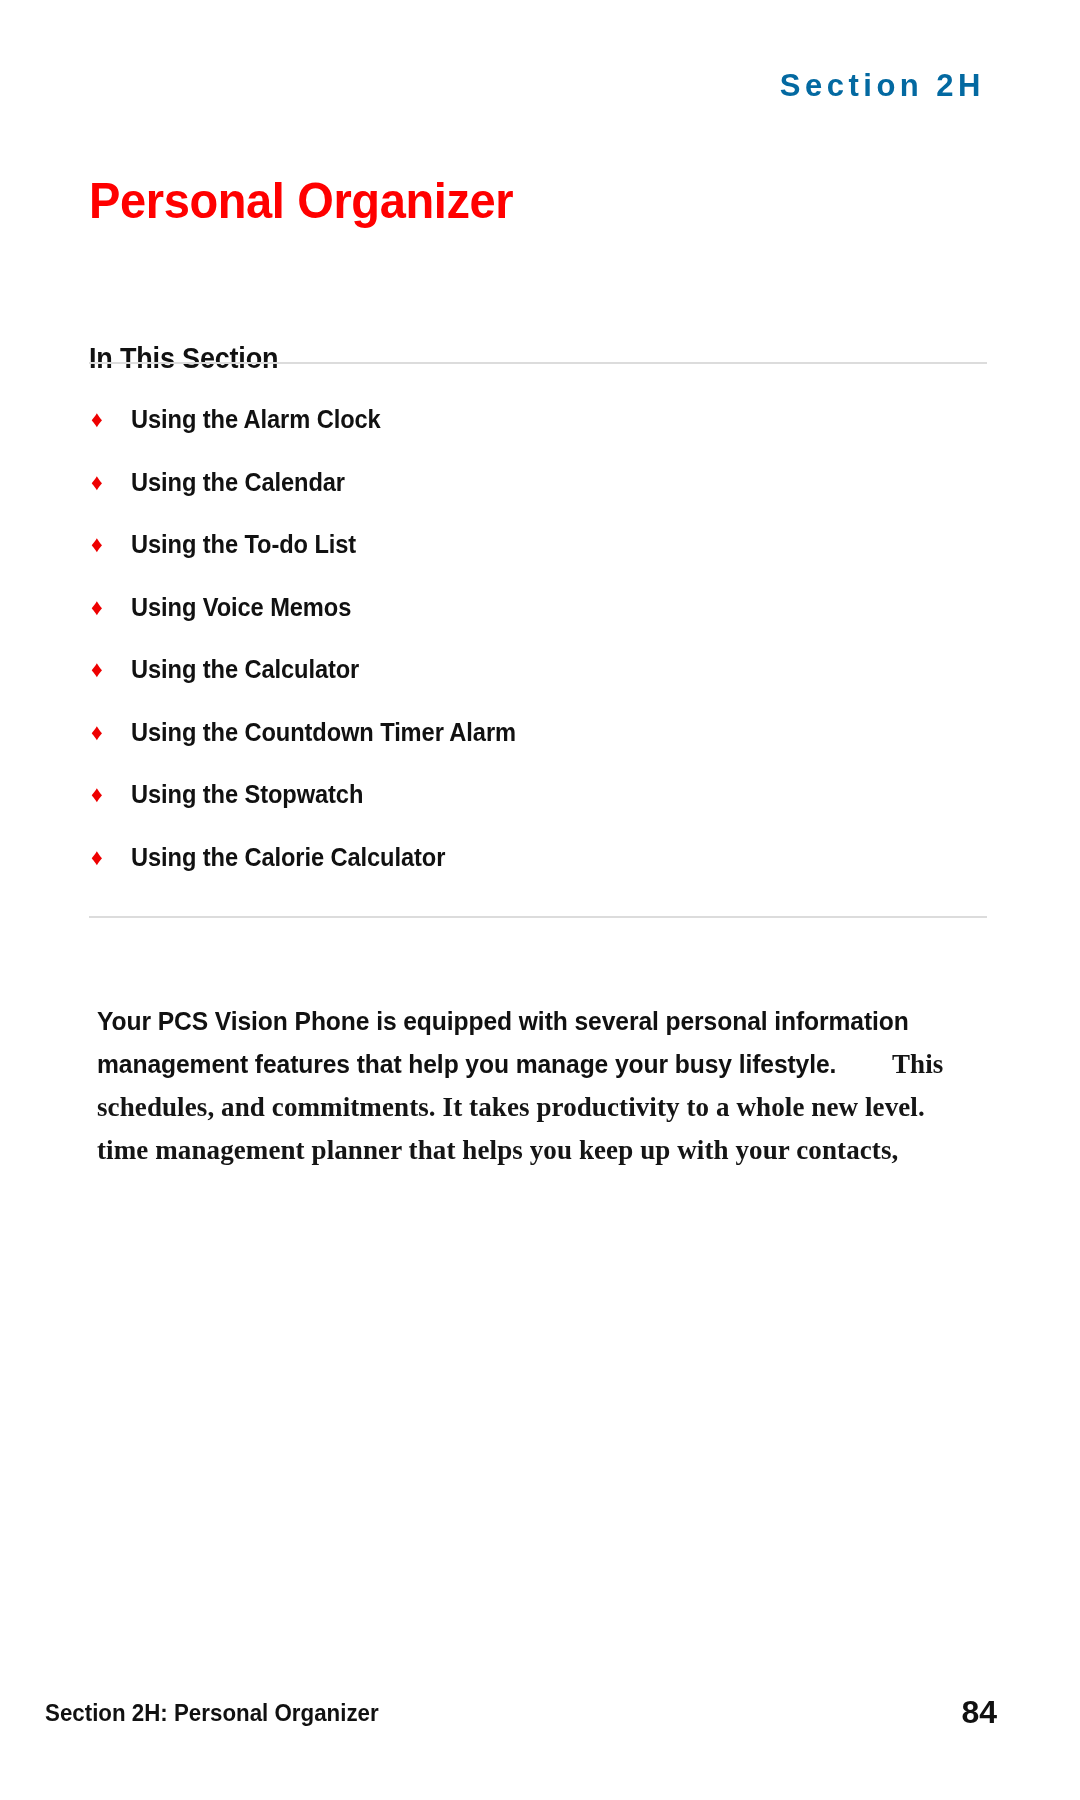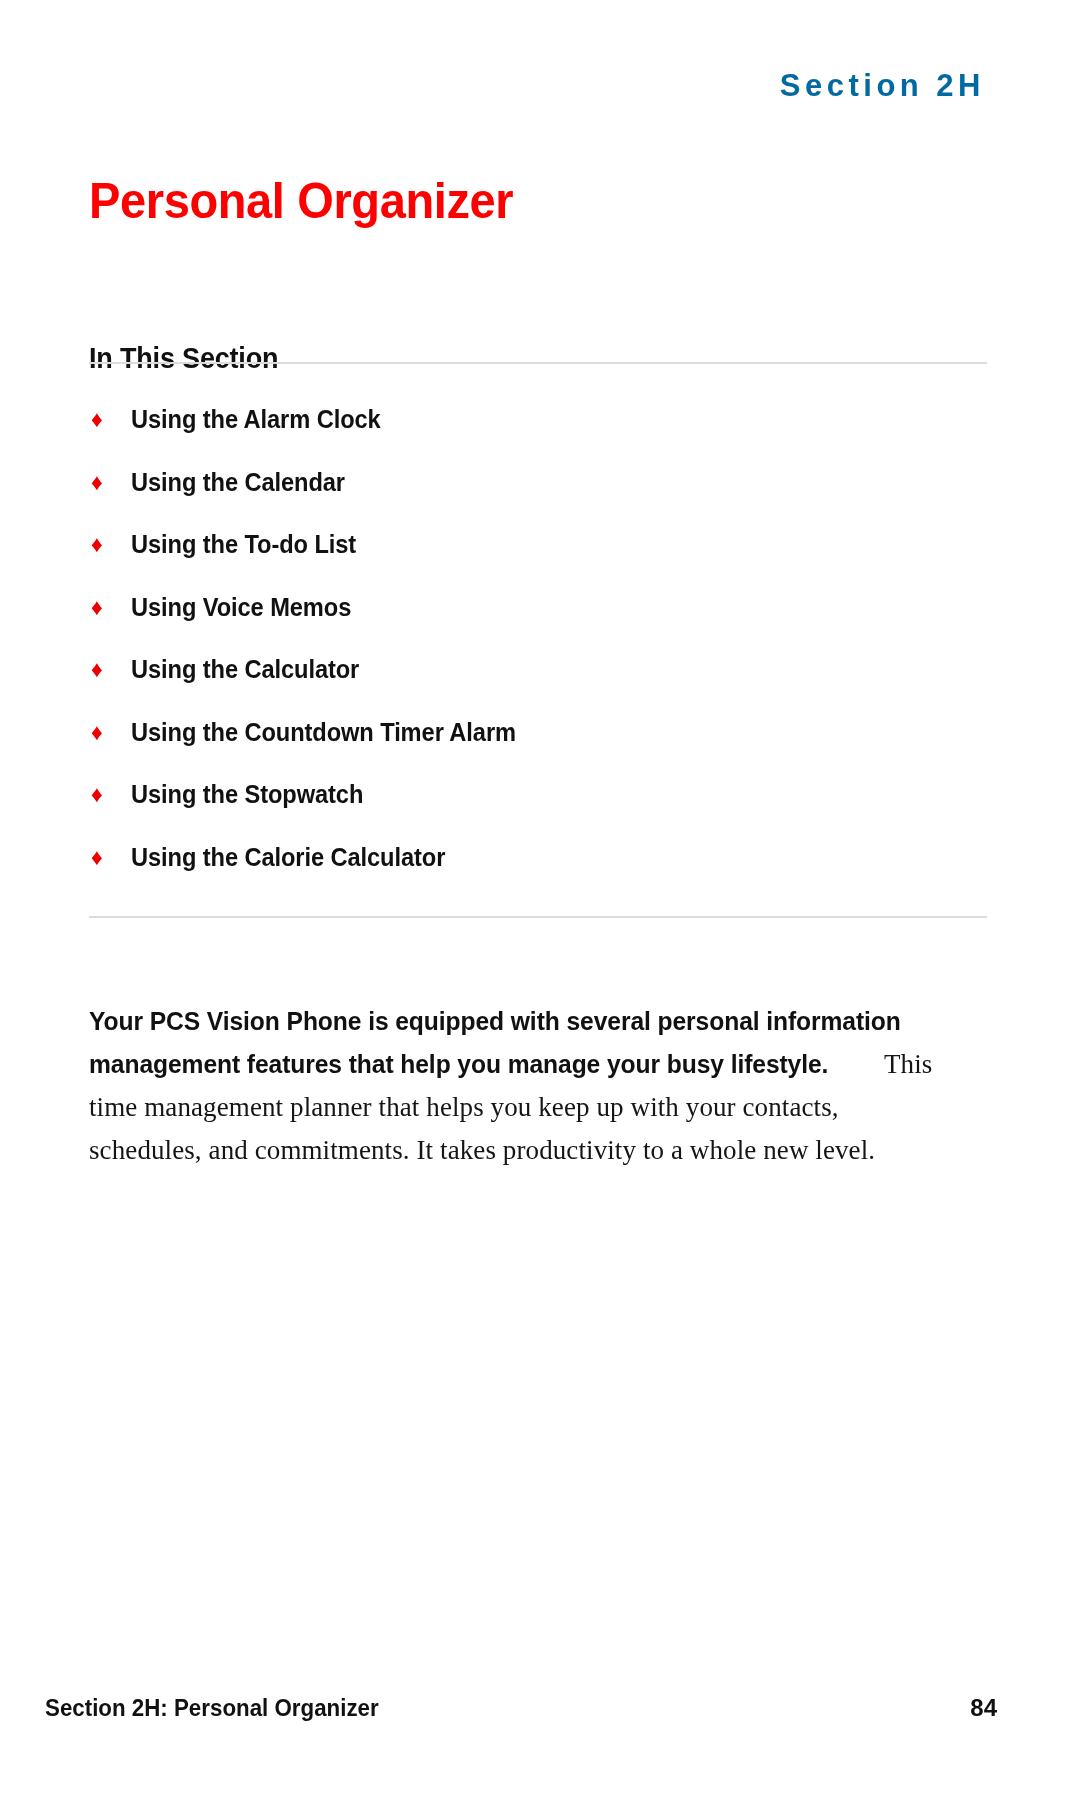--- a/index.html
+++ b/index.html
@@ -115,35 +115,36 @@
   
   .intro {
     position: absolute;
     top: 1000px;
     left: 89px;
     width: 902px;
   }
   .intro-line {
     white-space: nowrap;
     height: 43px;
+    margin-left: 8px;
   }
   .intro-lead {
     font-family: "Liberation Sans Narrow", "Liberation Sans", sans-serif;
     font-weight: bold;
     font-size: 26.5px;
     line-height: 43px;
     letter-spacing: -0.1px;
     color: #111111;
     display: inline-block;
     transform: scaleX(0.93);
     transform-origin: left center;
   }
   .intro-body {
     font-family: "Liberation Serif", serif;
-    font-weight: normal;
+    font-weight: bold;
     font-size: 27px;
     line-height: 43px;
     letter-spacing: 0.1px;
     color: #151515;
     display: inline-block;
   }
 
   
   .footer {
     position: absolute;
@@ -160,21 +161,21 @@
     font-size: 24px;
     letter-spacing: 0px;
     color: #111111;
     transform: scaleX(0.93);
     transform-origin: left center;
     white-space: nowrap;
   }
   .footer-right {
     font-family: "Liberation Sans Narrow", "Liberation Sans", sans-serif;
     font-weight: bold;
-    font-size: 24px;
+    font-size: 32px;
     color: #111111;
     white-space: nowrap;
   }
 </style>
 </head>
 <body>
 
 <div class="page">
 
   <div class="section-head">Section 2H</div>
@@ -223,24 +224,24 @@
   <div class="rule rule-bottom"></div>
 
   <div class="intro">
     <div class="intro-line">
       <span class="intro-lead">Your PCS Vision Phone is equipped with several personal information</span>
     </div>
     <div class="intro-line">
       <span class="intro-lead">management features that help you manage your busy lifestyle.</span><span class="intro-body"> This</span>
     </div>
     <div class="intro-line">
+      <span class="intro-body">schedules, and commitments. It takes productivity to a whole new level.</span>
+    </div>
+    <div class="intro-line">
       <span class="intro-body">time management planner that helps you keep up with your contacts,</span>
-    </div>
-    <div class="intro-line">
-      <span class="intro-body">schedules, and commitments. It takes productivity to a whole new level.</span>
     </div>
   </div>
 
   <div class="footer">
     <span class="footer-left">Section 2H: Personal Organizer</span>
     <span class="footer-right">84</span>
   </div>
 
 </div>
 

